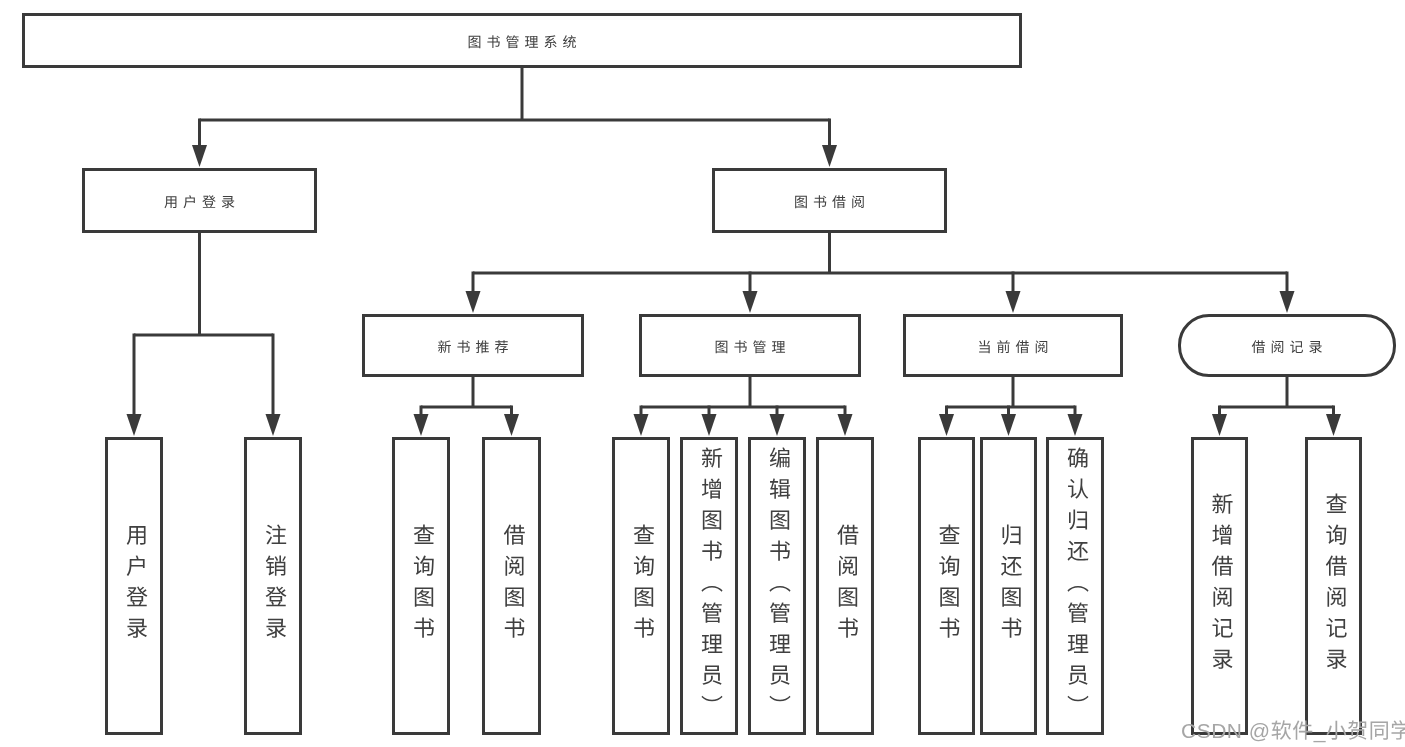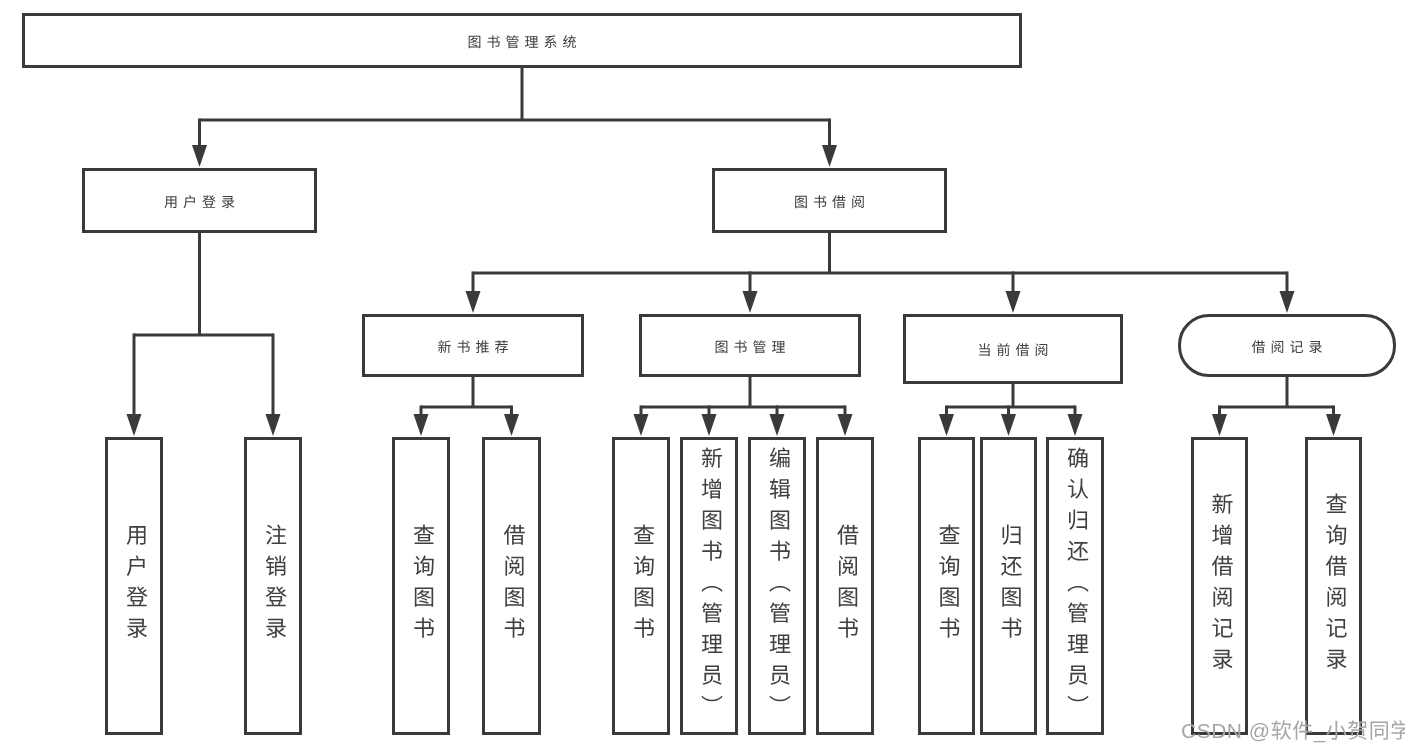--- a/index.html
+++ b/index.html
@@ -134,21 +134,21 @@
     </g>
   </svg>
 
   <div class="node h-node" style="left:22px; top:13px; width:1000px; height:55px;">图书管理系统</div>
 
   <div class="node h-node" style="left:82px; top:168px; width:235px; height:65px;">用户登录</div>
   <div class="node h-node" style="left:712px; top:168px; width:235px; height:65px;">图书借阅</div>
 
   <div class="node h-node" style="left:362px; top:314px; width:222px; height:63px;">新书推荐</div>
   <div class="node h-node" style="left:639px; top:314px; width:222px; height:63px;">图书管理</div>
-  <div class="node h-node" style="left:903px; top:314px; width:220px; height:70px;">当前借阅</div>
+  <div class="node h-node" style="left:903px; top:314px; width:220px; height:63px;">当前借阅</div>
   <div class="node h-node" style="left:1178px; top:314px; width:218px; height:63px;border-radius:31px;">借阅记录</div>
 
   <div class="node leaf" style="left:105px; top:437px; width:58px; height:298px;">用户登录</div>
   <div class="node leaf" style="left:244px; top:437px; width:58px; height:298px;">注销登录</div>
 
   <div class="node leaf" style="left:392px; top:437px; width:58px; height:298px;">查询图书</div>
   <div class="node leaf" style="left:482px; top:437px; width:59px; height:298px;">借阅图书</div>
 
   <div class="node leaf" style="left:612px; top:437px; width:58px; height:298px;">查询图书</div>
   <div class="node leaf" style="left:680px; top:437px; width:58px; height:298px;">新增图书（管理员）</div>

